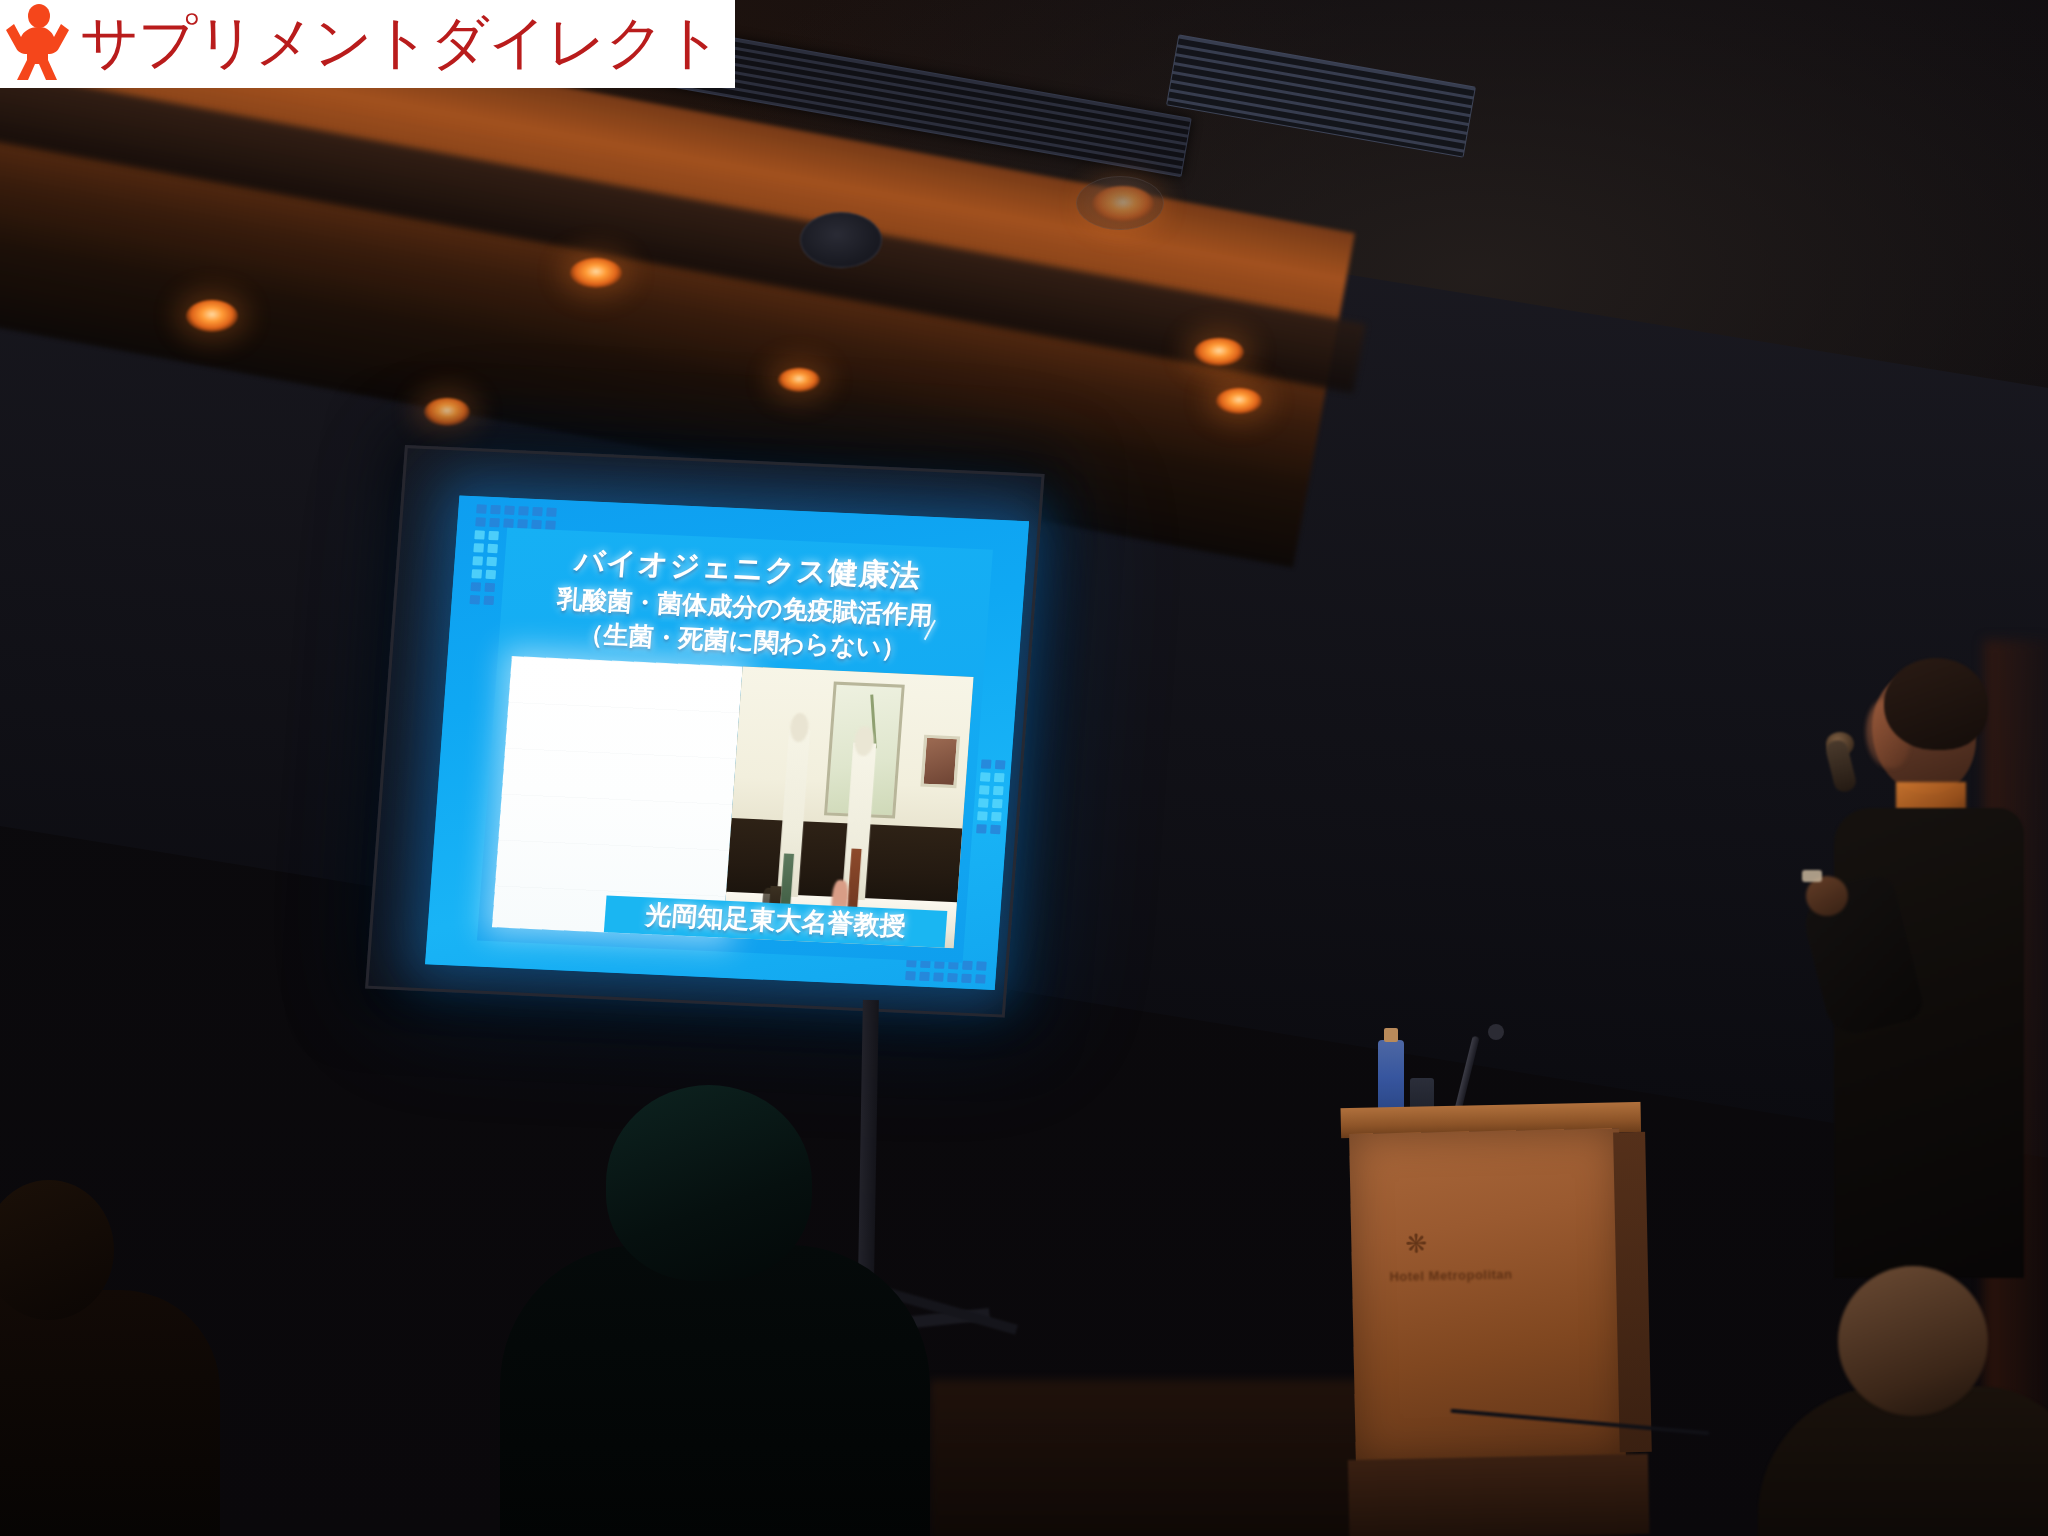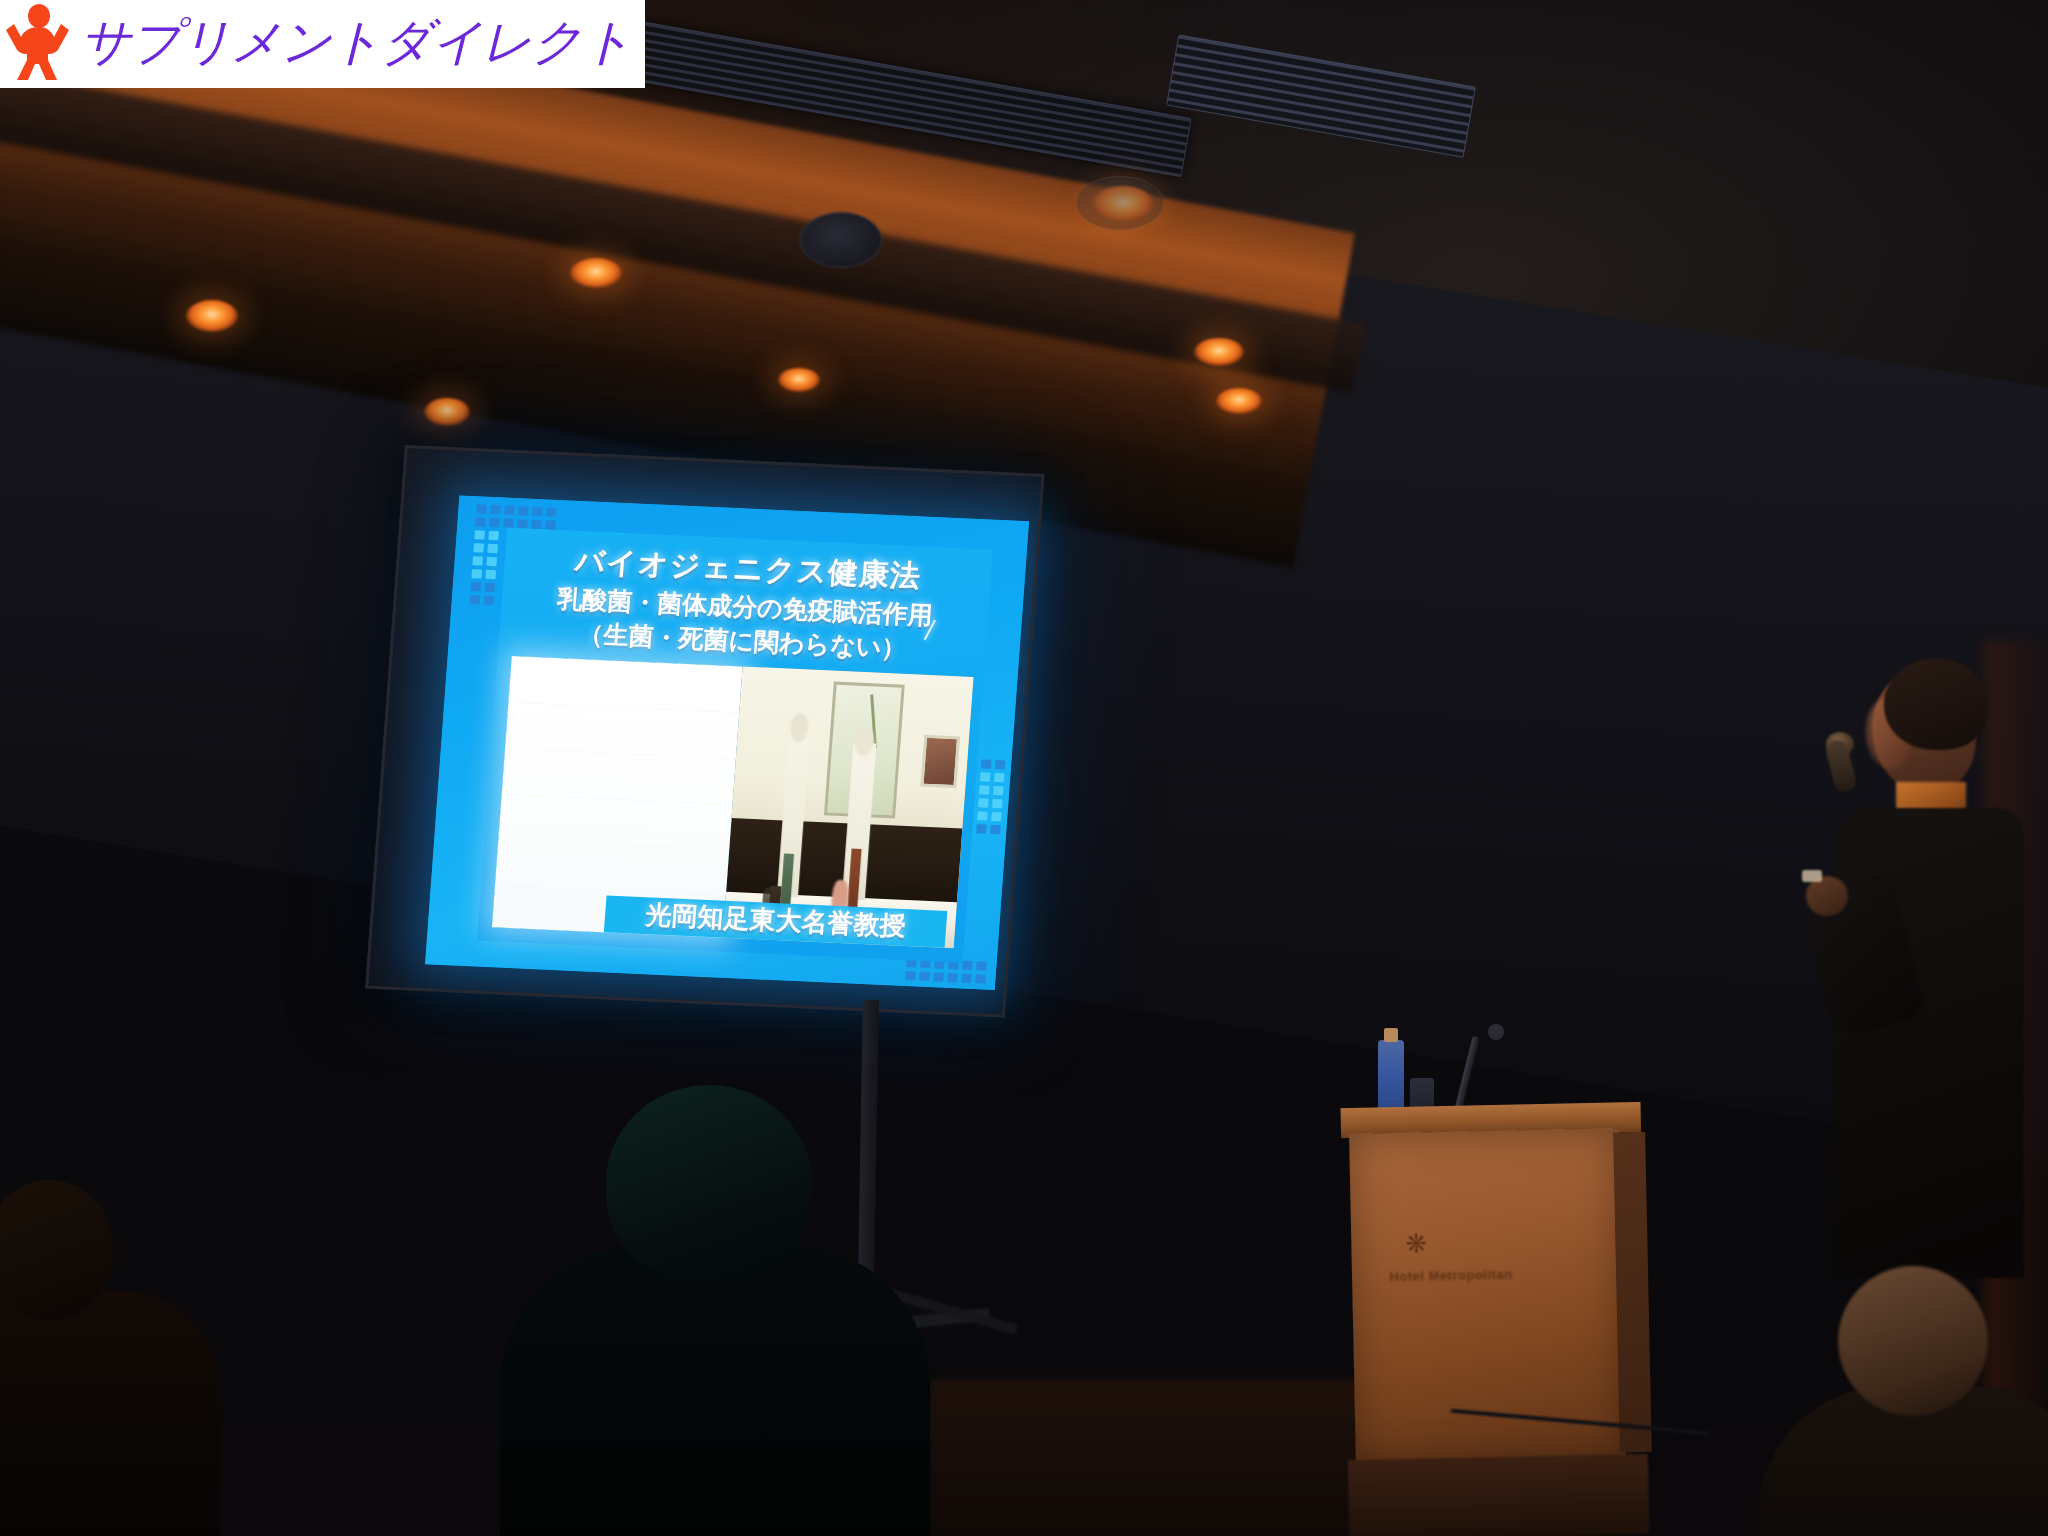--- a/index.html
+++ b/index.html
@@ -419,24 +419,23 @@
   
   #watermark{
     position:absolute;left:0;top:0;
     background:#ffffff;
     padding:4px 12px 8px 6px;
     display:flex;align-items:center;gap:8px;
     border-right:1px solid #ffffff;
   }
   .wm-figure{width:66px;height:76px;flex:0 0 auto;}
   .wm-text{
-    font-size:50px;line-height:62px;font-weight:500;
-    color:#6d28d9;white-space:nowrap;
+    font-size:58px;line-height:62px;font-weight:500;
+    color:#b91c1c;white-space:nowrap;
     letter-spacing:-1px;
-    font-style:italic;
   }
 </style>
 </head>
 <body>
 
 <div id="stage">
 
   <div class="room-dark"></div>
   <div class="ceiling"></div>
   <div class="wood-trim"></div>

